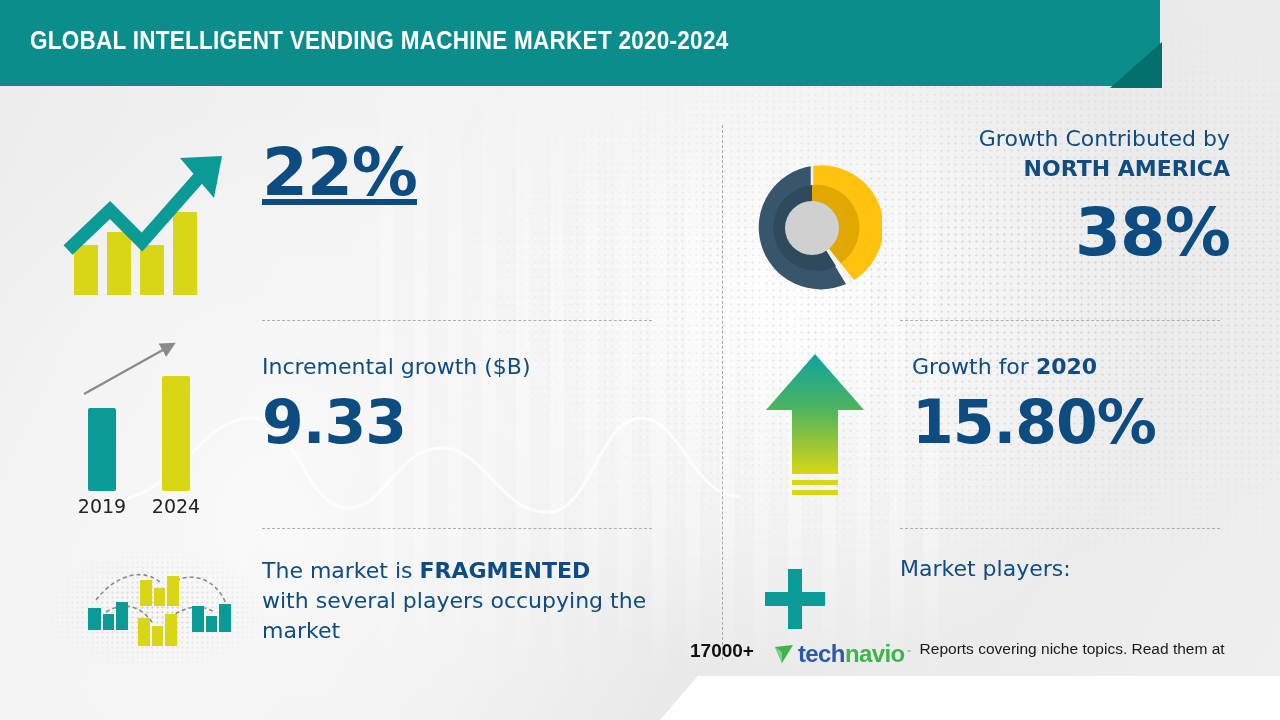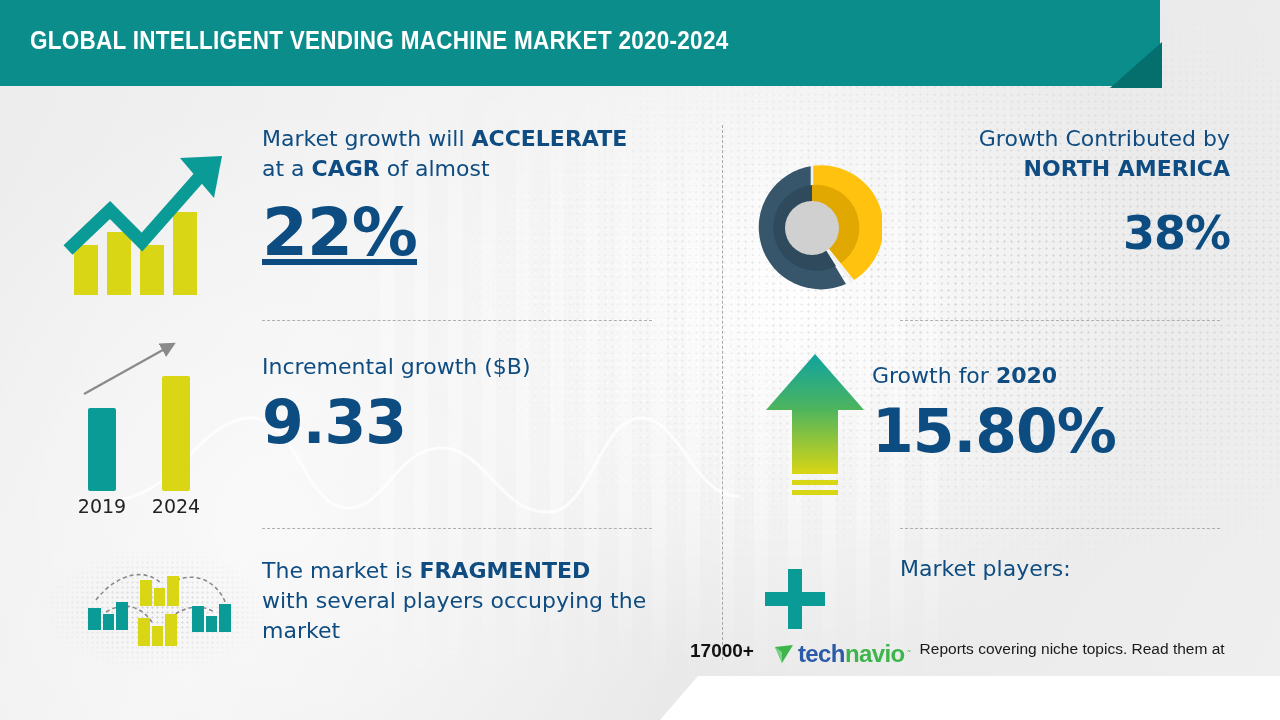--- a/index.html
+++ b/index.html
@@ -92,22 +92,22 @@
   }
 
   
   .cell{position:absolute;}
   #cell-cagr-text{left:262px;top:124px;width:400px;}
   #cagr-value{font-size:66px;line-height:70px;margin-top:14px;text-decoration:underline;}
   #cell-incremental-text{left:262px;top:352px;width:400px;}
   #incremental-value{font-size:60px;line-height:64px;margin-top:8px;}
   #cell-fragmented-text{left:262px;top:556px;width:420px;}
   #cell-na-text{left:900px;top:124px;width:330px;text-align:right;}
-  #na-value{font-size:46px;line-height:70px;margin-top:14px;}
-  #cell-growth2020-text{left:872px;top:352px;width:340px;margin-top:9px;}
+  #na-value{font-size:66px;line-height:70px;margin-top:14px;}
+  #cell-growth2020-text{left:912px;top:352px;width:340px;}
   #growth2020-value{font-size:60px;line-height:64px;margin-top:8px;}
   #cell-impact-text{left:900px;top:554px;width:330px;}
   #impact-value{font-size:34px;line-height:42px;font-weight:bold;color:#0d4c80;margin-top:6px;
                 font-family:"DejaVu Sans","Liberation Sans",sans-serif;}
 
   
   #icon-growth-chart{position:absolute;left:62px;top:150px;width:175px;height:150px;}
   #icon-bar-compare{position:absolute;left:66px;top:330px;width:160px;height:190px;}
   #icon-buildings{position:absolute;left:66px;top:556px;width:185px;height:100px;}
   #icon-donut{position:absolute;left:742px;top:158px;width:140px;height:140px;}
@@ -164,24 +164,20 @@
   <svg id="icon-growth-chart" viewBox="0 0 175 150">
     <rect x="12" y="95" width="24" height="50" fill="#d9d615"></rect>
     <rect x="45" y="82" width="24" height="63" fill="#d9d615"></rect>
     <rect x="78" y="95" width="24" height="50" fill="#d9d615"></rect>
     <rect x="111" y="62" width="24" height="83" fill="#d9d615"></rect>
     <path d="M6,100 L48,60 L80,92 L140,24" fill="none" stroke="#0b9b97" stroke-width="13" stroke-linejoin="miter" stroke-linecap="butt"></path>
     <path d="M118,8 L160,6 L152,48 Z" fill="#0b9b97"></path>
   </svg>
 
   <div class="cell" id="cell-cagr-text">
-    <div class="lead">
-      <span>Market growth will </span><b>ACCELERATE</b><br>
-      <span>at a </span><b>CAGR</b><span> of almost</span>
-    </div>
     <div class="bignum" id="cagr-value">22%</div>
   </div>
 
   <svg id="icon-bar-compare" viewBox="0 0 160 190">
     <defs>
       <marker id="arrhead" markerWidth="7" markerHeight="7" refX="4" refY="3.5" orient="auto">
         <path d="M0,0 L7,3.5 L0,7 Z" fill="#8a8a8a"></path>
       </marker>
     </defs>
     <line x1="18" y1="64" x2="104" y2="16" stroke="#8a8a8a" stroke-width="2.2" marker-end="url(#arrhead)"></line>

